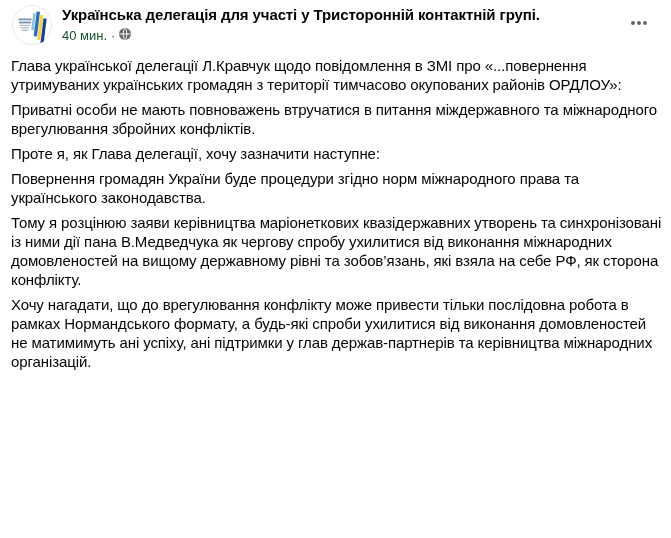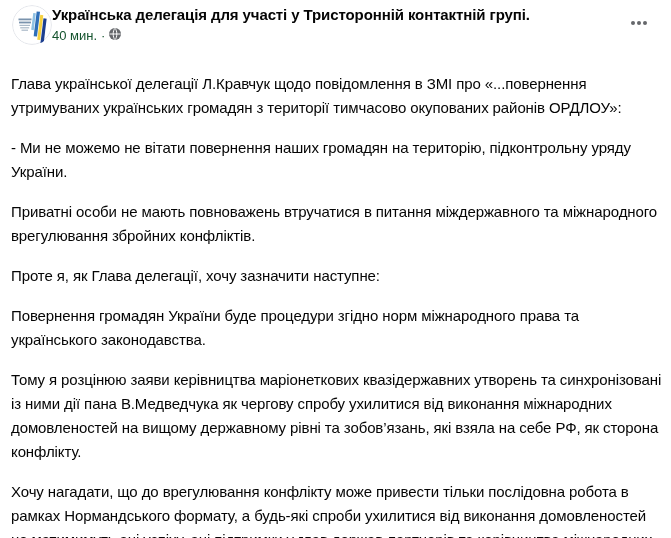--- a/index.html
+++ b/index.html
@@ -17,21 +17,21 @@
     align-items: flex-start;
     padding: 5px 16px 0 12px;
   }
   .avatar-btn {
     width: 40px; height: 40px;
     border-radius: 50%;
     flex: 0 0 40px;
     cursor: pointer;
     overflow: hidden;
   }
-  .header-info { flex: 1 1 auto; min-width: 0; }
+  .header-info { margin-left: 10px; flex: 1 1 auto; min-width: 0; }
   .page-name {
     font-size: 15px;
     font-weight: 700;
     color: #050505;
     line-height: 20px;
     letter-spacing: -0.1px;
     cursor: pointer;
     text-decoration: none;
     display: inline-block;
   }
@@ -58,22 +58,22 @@
     justify-content: center;
     cursor: pointer;
   }
   .post-body {
     padding: 11px 8px 0 11px;
     font-size: 15px;
     color: #050505;
     letter-spacing: -0.1px;
   }
   .post-body p {
-    line-height: 24px;
-    margin: 16px 0 6px 0;
+    line-height: 19px;
+    margin: 0 0 6px 0;
     white-space: pre-wrap;
   }
 </style>
 </head>
 <body>
 
 <div class="post">
 
   <div class="post-header">
 
@@ -115,21 +115,20 @@
         <circle cx="4" cy="10" r="2" fill="#65676b"></circle>
         <circle cx="10" cy="10" r="2" fill="#65676b"></circle>
         <circle cx="16" cy="10" r="2" fill="#65676b"></circle>
       </svg>
     </button>
 
   </div>
 
   <div class="post-body">
     <p>Глава української делегації Л.Кравчук щодо повідомлення в ЗМІ про «...повернення утримуваних українських громадян з території тимчасово окупованих районів ОРДЛОУ»:</p>
-    <p>- Ми не можемо не вітати повернення наших громадян на територію, підконтрольну уряду України.</p>
     <p>Приватні особи не мають повноважень втручатися в питання міждержавного та міжнародного врегулювання збройних конфліктів.</p>
     <p>Проте я, як Глава делегації, хочу зазначити наступне:</p>
     <p>Повернення громадян України буде процедури згідно норм міжнародного права та українського законодавства.</p>
     <p>Тому я розцінюю заяви керівництва маріонеткових квазідержавних утворень та синхронізовані із ними дії пана В.Медведчука як чергову спробу ухилитися від виконання міжнародних домовленостей на вищому державному рівні та зобов’язань, які взяла на себе РФ, як сторона конфлікту.</p>
     <p>Хочу нагадати, що до врегулювання конфлікту може привести тільки послідовна робота в рамках Нормандського формату, а будь-які спроби ухилитися від виконання домовленостей не матимимуть ані успіху, ані підтримки у глав держав-партнерів та керівництва міжнародних організацій.</p>
   </div>
 
 </div>
 
 </body></html>

